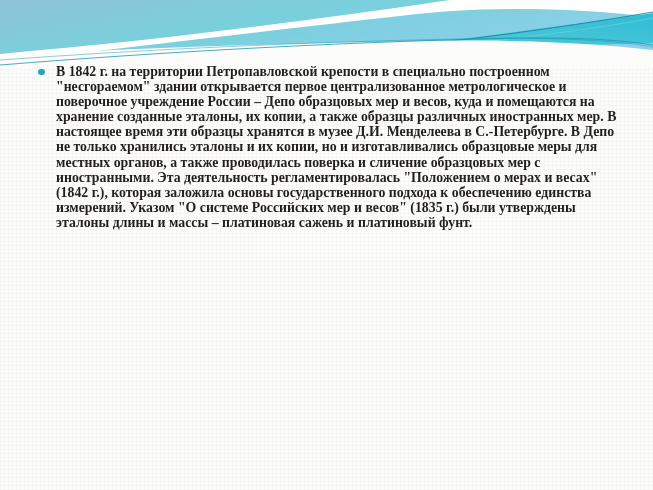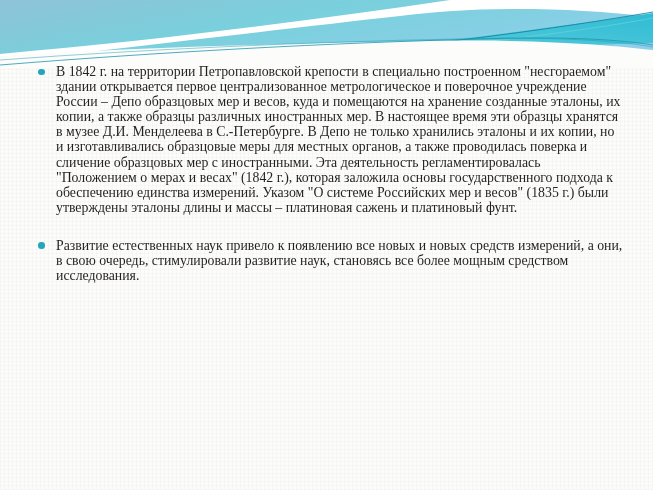--- a/index.html
+++ b/index.html
@@ -37,21 +37,21 @@
     margin: 0;
     padding: 0;
     list-style: none;
   }
   li.bullet-item {
     position: relative;
     padding-left: 19px;
     margin: 0;
     font-size: 13.8px;
     line-height: 15.1px;
-    font-weight: normal;
+    font-weight: bold;
     color: #231f1f;
     letter-spacing: 0px;
   }
   li.bullet-item + li.bullet-item {
     margin-top: 23px;
   }
   .bullet-marker {
     position: absolute;
     left: 1px;
     top: 4.5px;
@@ -93,20 +93,16 @@
     <path d="M0,65 C160,52 330,43 480,39 C570,36 622,40 653,45" fill="none" stroke="#2097ae" stroke-width="0.8"></path>
     <path d="M0,60 C150,49 310,42 455,39 C565,36 625,42 653,47" fill="none" stroke="#2097ae" stroke-width="0.6" opacity="0.8"></path>
   </svg>
 
   <div class="content">
     <ul class="bullet-list">
       <li class="bullet-item">
         <span class="bullet-marker"></span>
         <span>В 1842 г. на территории Петропавловской крепости в специально построенном "несгораемом" здании открывается первое централизованное метрологическое и поверочное учреждение России – Депо образцовых мер и весов, куда и помещаются на хранение созданные эталоны, их копии, а также образцы различных иностранных мер. В настоящее время эти образцы хранятся в музее Д.И. Менделеева в С.-Петербурге. В Депо не только хранились эталоны и их копии, но и изготавливались образцовые меры для местных органов, а также проводилась поверка и сличение образцовых мер с иностранными. Эта деятельность регламентировалась "Положением о мерах и весах" (1842 г.), которая заложила основы государственного подхода к обеспечению единства измерений. Указом "О системе Российских мер и весов" (1835 г.) были утверждены эталоны длины и массы – платиновая сажень и платиновый фунт.</span>
       </li>
-      <li class="bullet-item">
-        <span class="bullet-marker"></span>
-        <span>Развитие естественных наук привело к появлению все новых и новых средств измерений, а они, в свою очередь, стимулировали развитие наук, становясь все более мощным средством исследования.</span>
-      </li>
     </ul>
   </div>
 
 </div>
 
 </body></html>

